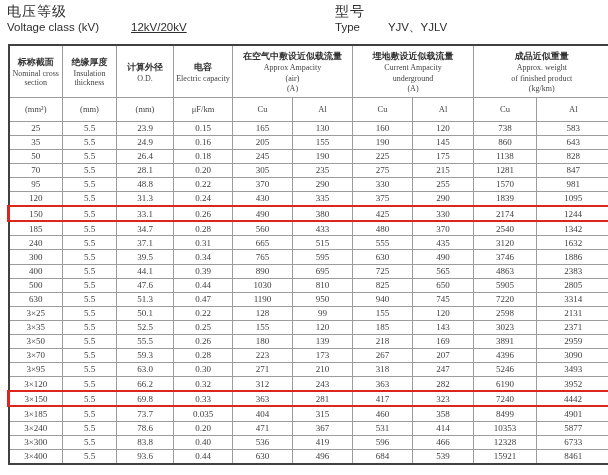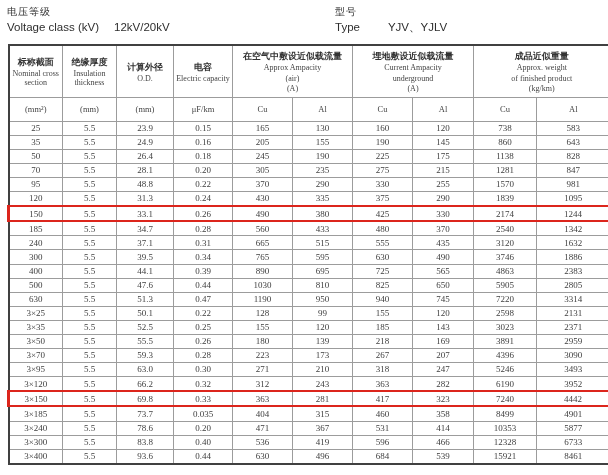--- a/index.html
+++ b/index.html
@@ -11,27 +11,27 @@
   }
   .page{width:608px;height:475px;position:relative;background:#fff;}
 
   
   .titles{position:relative;height:44px;}
   .title-block{position:absolute;top:3px;}
   .title-block.left{left:7px;}
   .title-block.right{left:335px;}
   .title-zh{
     font-family:"Liberation Sans","DejaVu Sans",sans-serif;
-    font-size:10px;color:#2e2e2e;letter-spacing:1px;line-height:17px;
+    font-size:14px;color:#2e2e2e;letter-spacing:1px;line-height:17px;
   }
   .title-en{
     font-family:"Liberation Sans","DejaVu Sans",sans-serif;
     font-size:11.5px;color:#2e2e2e;line-height:15px;white-space:nowrap;
   }
-  .title-en .val{margin-left:15px;}
+  .title-en .val{margin-left:32px;text-decoration:underline;}
   .title-en .val2{margin-left:28px;}
 
   
   table.tbl{
     border-collapse:collapse;table-layout:fixed;
     width:602px;height:421px;margin-left:7px;
     border:2px solid #404040;
     background:#fff;
   }
   .tbl th,.tbl td{

